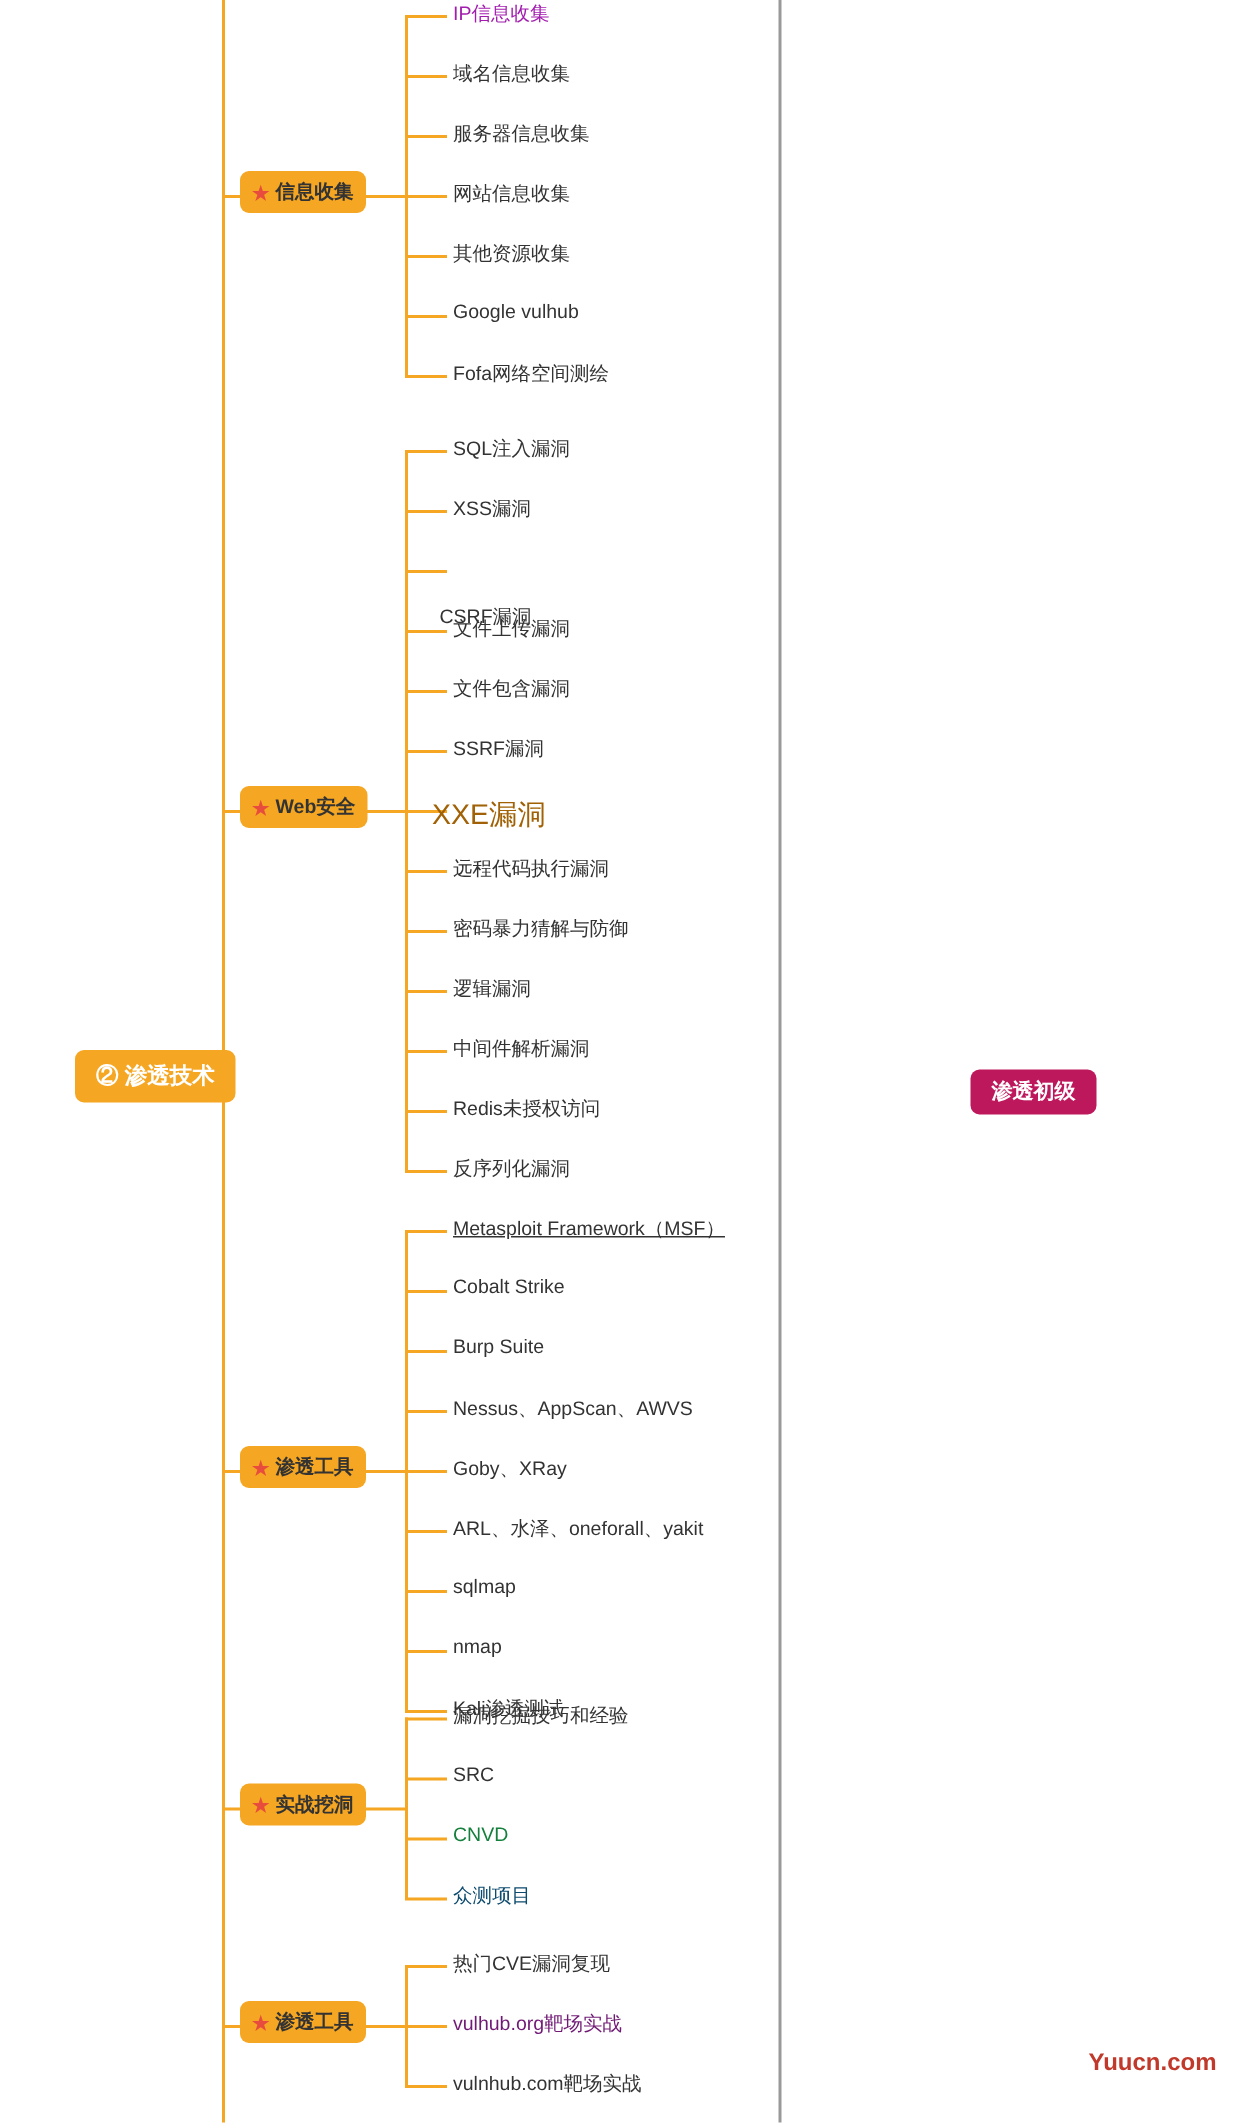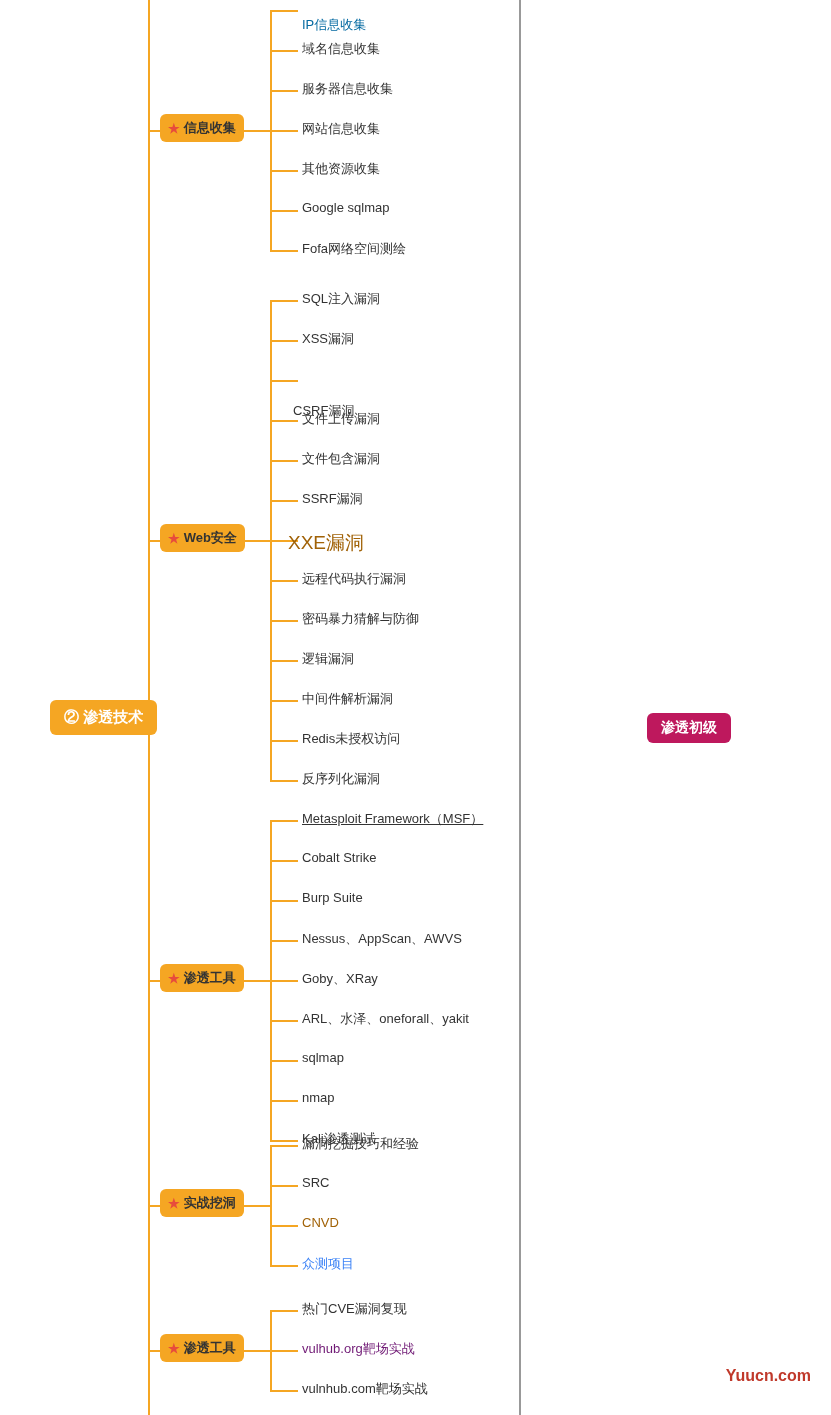--- a/index.html
+++ b/index.html
@@ -85,31 +85,31 @@
 
 <div id="mind-map-container">
     <div style="position: absolute; left: 270px; top: 10px; width: 2px; height: 241px; background: rgb(245, 166, 35);"></div>
     <div style="position: absolute; left: 148px; top: 130px; width: 112px; height: 2px; background: rgb(245, 166, 35);"></div>
     <div style="position: absolute; left: 260px; top: 130px; width: 10px; height: 2px; background: rgb(245, 166, 35);"></div>
     <div style="position: absolute; left: 160px; top: 114px; background: rgb(245, 166, 35); border-radius: 6px; padding: 5px 8px; font-size: 13px; font-weight: bold; display: flex; align-items: center; gap: 4px; white-space: nowrap; z-index: 5;">
       <span style="color:#e74c3c;font-size:13px;">★</span>
       <span>信息收集</span>
     </div>
     <div style="position: absolute; left: 270px; top: 10px; width: 28px; height: 2px; background: rgb(245, 166, 35);"></div>
-    <div style="position: absolute; left: 302px; top: 0px; font-size: 13px; color: #0369a1; white-space: nowrap; margin-top: 16px;">IP信息收集</div>
+    <div style="position: absolute; left: 302px; top: 0px; font-size: 13px; color: #a21caf; white-space: nowrap;">IP信息收集</div>
     <div style="position: absolute; left: 270px; top: 50px; width: 28px; height: 2px; background: rgb(245, 166, 35);"></div>
     <div style="position: absolute; left: 302px; top: 40px; font-size: 13px; color: rgb(51, 51, 51); white-space: nowrap;">域名信息收集</div>
     <div style="position: absolute; left: 270px; top: 90px; width: 28px; height: 2px; background: rgb(245, 166, 35);"></div>
     <div style="position: absolute; left: 302px; top: 80px; font-size: 13px; color: rgb(51, 51, 51); white-space: nowrap;">服务器信息收集</div>
     <div style="position: absolute; left: 270px; top: 130px; width: 28px; height: 2px; background: rgb(245, 166, 35);"></div>
     <div style="position: absolute; left: 302px; top: 120px; font-size: 13px; color: rgb(51, 51, 51); white-space: nowrap;">网站信息收集</div>
     <div style="position: absolute; left: 270px; top: 170px; width: 28px; height: 2px; background: rgb(245, 166, 35);"></div>
     <div style="position: absolute; left: 302px; top: 160px; font-size: 13px; color: rgb(51, 51, 51); white-space: nowrap;">其他资源收集</div>
     <div style="position: absolute; left: 270px; top: 210px; width: 28px; height: 2px; background: rgb(245, 166, 35);"></div>
-    <div style="position: absolute; left: 302px; top: 200px; font-size: 13px; color: rgb(51, 51, 51); white-space: nowrap;">Google sqlmap</div>
+    <div style="position: absolute; left: 302px; top: 200px; font-size: 13px; color: rgb(51, 51, 51); white-space: nowrap;">Google vulhub</div>
     <div style="position: absolute; left: 270px; top: 250px; width: 28px; height: 2px; background: rgb(245, 166, 35);"></div>
     <div style="position: absolute; left: 302px; top: 240px; font-size: 13px; color: rgb(51, 51, 51); white-space: nowrap;">Fofa网络空间测绘</div>
     <div style="position: absolute; left: 270px; top: 300px; width: 2px; height: 481px; background: rgb(245, 166, 35);"></div>
     <div style="position: absolute; left: 148px; top: 540px; width: 112px; height: 2px; background: rgb(245, 166, 35);"></div>
     <div style="position: absolute; left: 260px; top: 540px; width: 10px; height: 2px; background: rgb(245, 166, 35);"></div>
     <div style="position: absolute; left: 160px; top: 524px; background: rgb(245, 166, 35); border-radius: 6px; padding: 5px 8px; font-size: 13px; font-weight: bold; display: flex; align-items: center; gap: 4px; white-space: nowrap; z-index: 5;">
       <span style="color:#e74c3c;font-size:13px;">★</span>
       <span>Web安全</span>
     </div>
     <div style="position: absolute; left: 270px; top: 300px; width: 28px; height: 2px; background: rgb(245, 166, 35);"></div>
@@ -168,23 +168,23 @@
     <div style="position: absolute; left: 260px; top: 1205px; width: 10px; height: 2px; background: rgb(245, 166, 35);"></div>
     <div style="position: absolute; left: 160px; top: 1189px; background: rgb(245, 166, 35); border-radius: 6px; padding: 5px 8px; font-size: 13px; font-weight: bold; display: flex; align-items: center; gap: 4px; white-space: nowrap; z-index: 5;">
       <span style="color:#e74c3c;font-size:13px;">★</span>
       <span>实战挖洞</span>
     </div>
     <div style="position: absolute; left: 270px; top: 1145px; width: 28px; height: 2px; background: rgb(245, 166, 35);"></div>
     <div style="position: absolute; left: 302px; top: 1135px; font-size: 13px; color: rgb(51, 51, 51); white-space: nowrap;">漏洞挖掘技巧和经验</div>
     <div style="position: absolute; left: 270px; top: 1185px; width: 28px; height: 2px; background: rgb(245, 166, 35);"></div>
     <div style="position: absolute; left: 302px; top: 1175px; font-size: 13px; color: rgb(51, 51, 51); white-space: nowrap;">SRC</div>
     <div style="position: absolute; left: 270px; top: 1225px; width: 28px; height: 2px; background: rgb(245, 166, 35);"></div>
-    <div style="position: absolute; left: 302px; top: 1215px; font-size: 13px; color: #a16207; white-space: nowrap;">CNVD</div>
+    <div style="position: absolute; left: 302px; top: 1215px; font-size: 13px; color: #15803d; white-space: nowrap;">CNVD</div>
     <div style="position: absolute; left: 270px; top: 1265px; width: 28px; height: 2px; background: rgb(245, 166, 35);"></div>
-    <div style="position: absolute; left: 302px; top: 1255px; font-size: 13px; color: #3b82f6; white-space: nowrap; text-align: right;">众测项目</div>
+    <div style="position: absolute; left: 302px; top: 1255px; font-size: 13px; color: #0c4a6e; white-space: nowrap; text-align: right;">众测项目</div>
     <div style="position: absolute; left: 270px; top: 1310px; width: 2px; height: 81px; background: rgb(245, 166, 35);"></div>
     <div style="position: absolute; left: 148px; top: 1350px; width: 112px; height: 2px; background: rgb(245, 166, 35);"></div>
     <div style="position: absolute; left: 260px; top: 1350px; width: 10px; height: 2px; background: rgb(245, 166, 35);"></div>
     <div style="position: absolute; left: 160px; top: 1334px; background: rgb(245, 166, 35); border-radius: 6px; padding: 5px 8px; font-size: 13px; font-weight: bold; display: flex; align-items: center; gap: 4px; white-space: nowrap; z-index: 5;">
       <span style="color:#e74c3c;font-size:13px;">★</span>
       <span>渗透工具</span>
     </div>
     <div style="position: absolute; left: 270px; top: 1310px; width: 28px; height: 2px; background: rgb(245, 166, 35);"></div>
     <div style="position: absolute; left: 302px; top: 1300px; font-size: 13px; color: rgb(51, 51, 51); white-space: nowrap;">热门CVE漏洞复现</div>
     <div style="position: absolute; left: 270px; top: 1350px; width: 28px; height: 2px; background: rgb(245, 166, 35);"></div>

